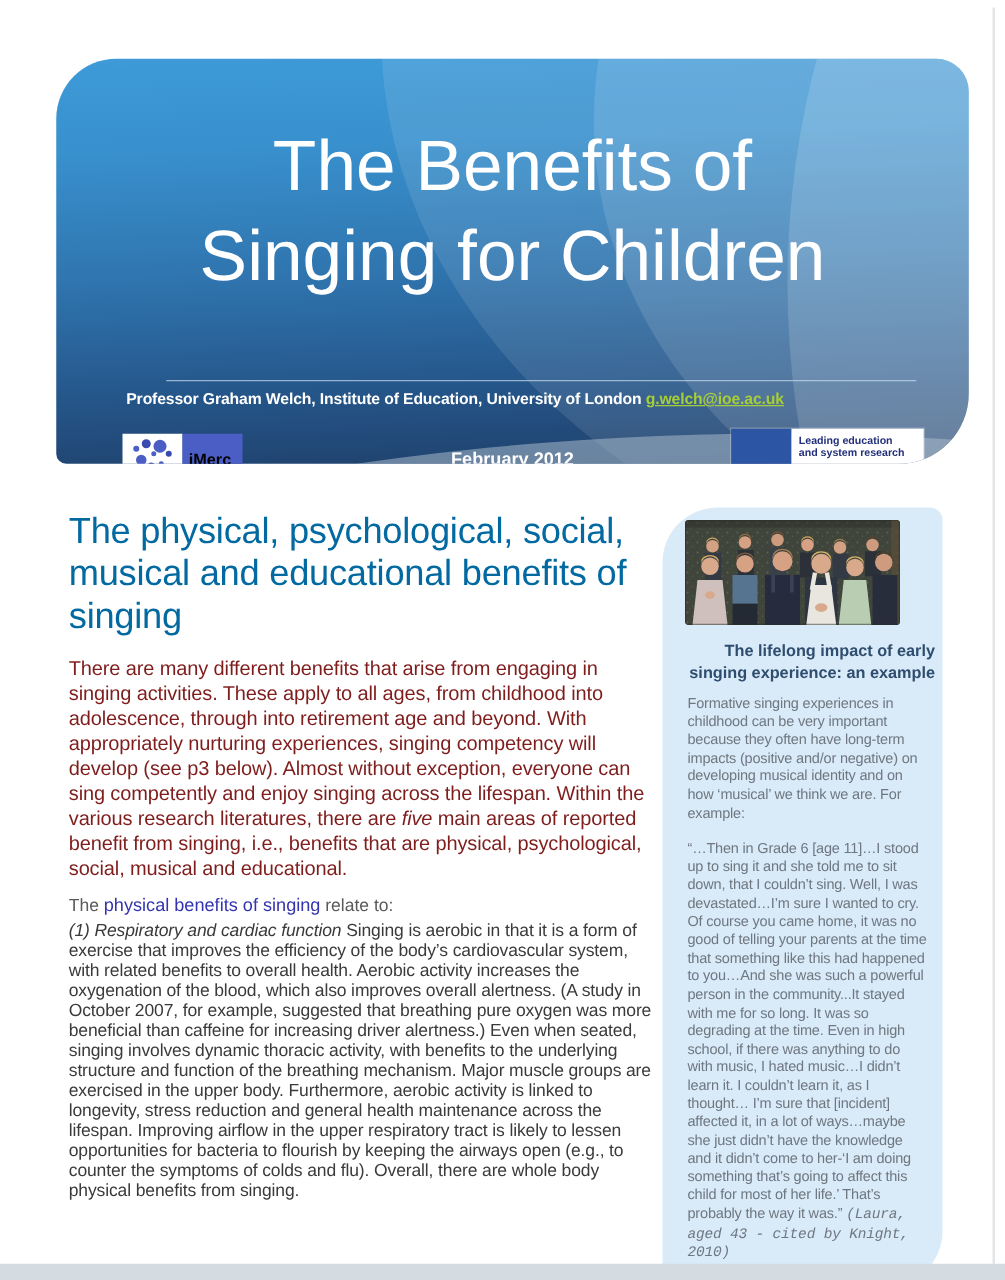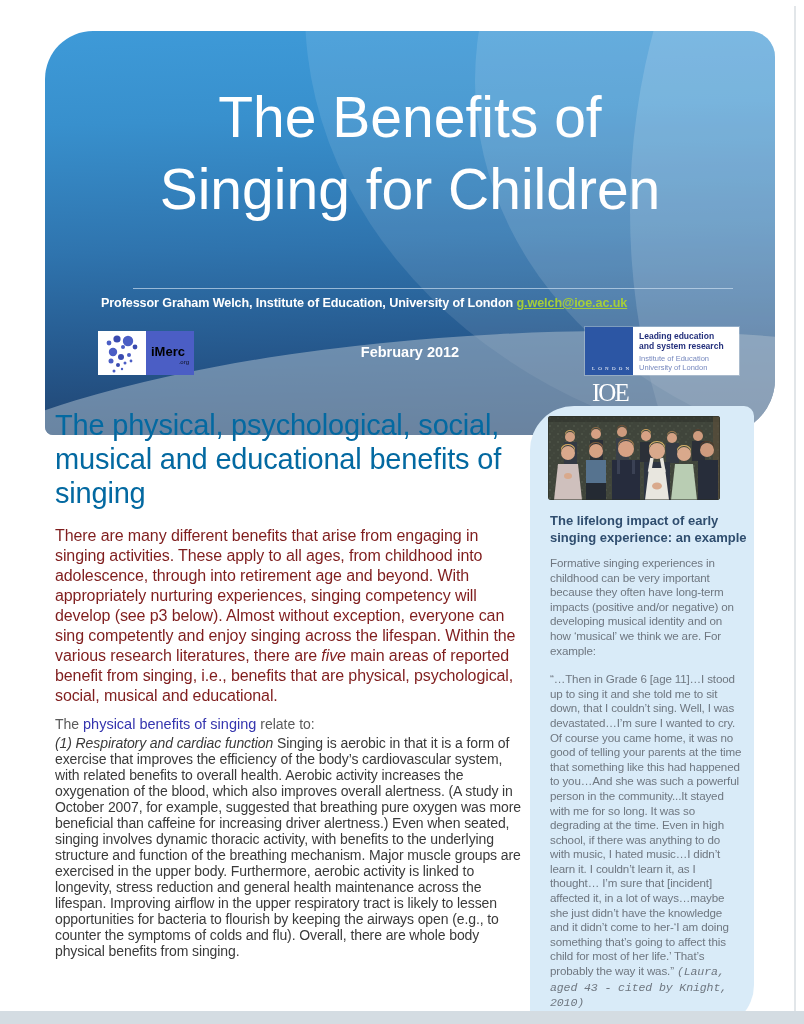--- a/index.html
+++ b/index.html
@@ -4,21 +4,21 @@
 <style>
   html,body { margin:0; padding:0; }
   body {
     width:804px; height:1024px; position:relative; background:#ffffff;
     font-family:"Liberation Sans", sans-serif; overflow:hidden;
   }
   .page { position:absolute; inset:0; background:#ffffff; overflow:hidden; }
 
   
   .banner {
-    position:absolute; left:45px; top:31px; width:730px; height:404px;
+    position:absolute; left:45px; top:47px; width:730px; height:324px;
     border-radius:48px 26px 56px 8px; overflow:hidden;
     background:linear-gradient(178deg,#3E9AD8 0%,#3890CD 22%,#2F74AE 52%,#25568A 78%,#1F3F69 100%);
   }
   .sw { position:absolute; border-radius:50%; pointer-events:none; }
   .sw1 { width:1100px; height:900px; left:260px; top:-470px; background:rgba(255,255,255,0.10); }
   .sw2 { width:900px;  height:760px; left:430px; top:-330px; background:rgba(255,255,255,0.12); }
   .sw4 { width:700px;  height:1000px; left:585px; top:-320px; background:rgba(255,255,255,0.15); }
   .sw3 { width:1200px; height:300px; left:-140px; top:303px; background:rgba(168,185,203,0.55); transform:rotate(-3deg); }
 
   .title {
@@ -63,21 +63,21 @@
   .para1 { margin:0; color:#3A3A3A; font-size:14px; line-height:16px; letter-spacing:-0.1px; }
   .para1 .lead { font-weight:normal; font-style:italic; }
 
   
   .sidebar {
     position:absolute; left:530px; top:406px; width:224px; min-height:560px;
     background:#D9EBF8; border-radius:44px 10px 44px 10px;
     box-sizing:border-box; padding:10px 14px 18px 18px;
   }
   .photo { width:172px; height:84px; border-radius:3px; display:block; }
-  .sb-heading { margin:12px 0 0 2px; width:198px; color:#2F4D6E; font-weight:bold; font-size:13px; line-height:17px; }
+  .sb-heading { margin:12px 0 0 2px; width:198px; color:#2F4D6E; font-weight:bold; font-size:13px; line-height:17px;text-align:right; }
   .sb-text { margin:10px 0 0 2px; width:192px; color:#6F7780; font-size:11.6px; line-height:14.6px; letter-spacing:-0.15px; }
   .sb-quote { margin-top:14px; }
   .sb-cite { font-style:italic;font-family:Liberation Mono, monospace; }
 
   
   .edge-bottom { position:absolute; left:0; right:0; bottom:0; height:13px; background:#D4DCE2; }
   .edge-right  { position:absolute; top:6px; bottom:13px; right:8px; width:2px; background:#E2E6E9; }
 </style>
 </head>
 <body>

